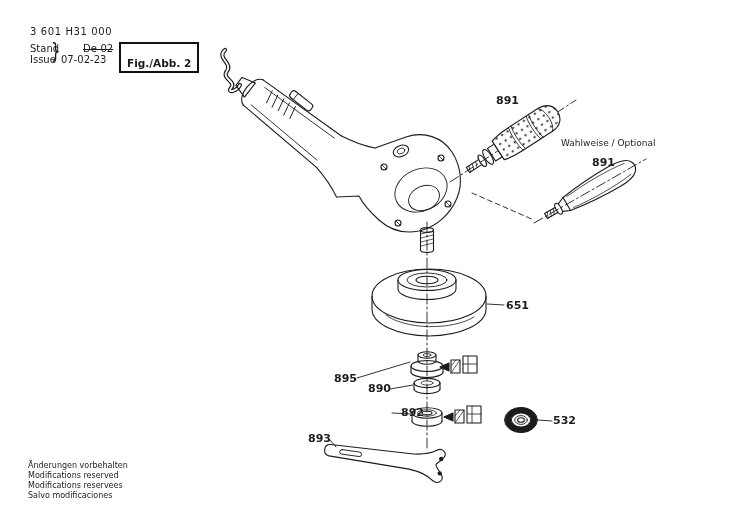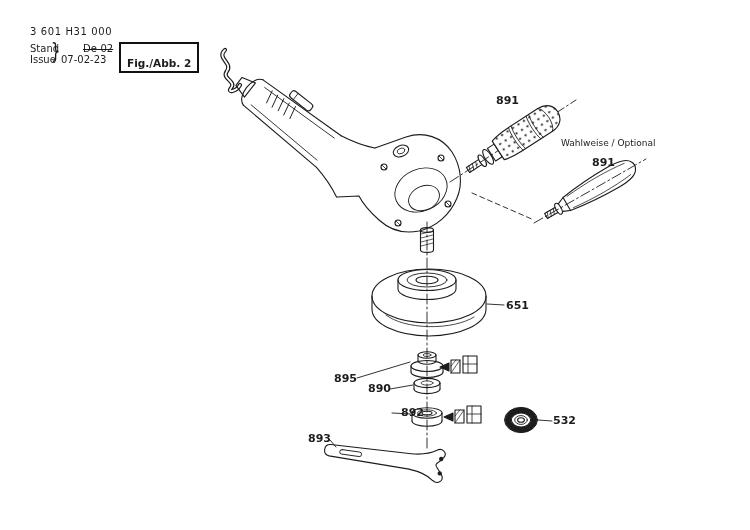--- a/index.html
+++ b/index.html
@@ -203,14 +203,20 @@
 
   <span class="abs plabel" style="left:496px; top:94px;">891</span>
   <span class="abs plabel" style="left:592px; top:156px;">891</span>
   <span class="abs plabel" style="left:506px; top:299px;">651</span>
   <span class="abs plabel" style="left:334px; top:372px;">895</span>
   <span class="abs plabel" style="left:368px; top:382px;">890</span>
   <span class="abs plabel" style="left:370px; top:406px;margin-left:31px;">892</span>
   <span class="abs plabel" style="left:308px; top:432px;">893</span>
   <span class="abs plabel" style="left:553px; top:414px;">532</span>
 
+  <div class="abs footer-block" style="left:28px; top:461px;">
+    <div>Änderungen vorbehalten</div>
+    <div>Modifications reserved</div>
+    <div>Modifications reservees</div>
+    <div>Salvo modificaciones</div>
+  </div>
 
 </div>
 
 </body></html>

